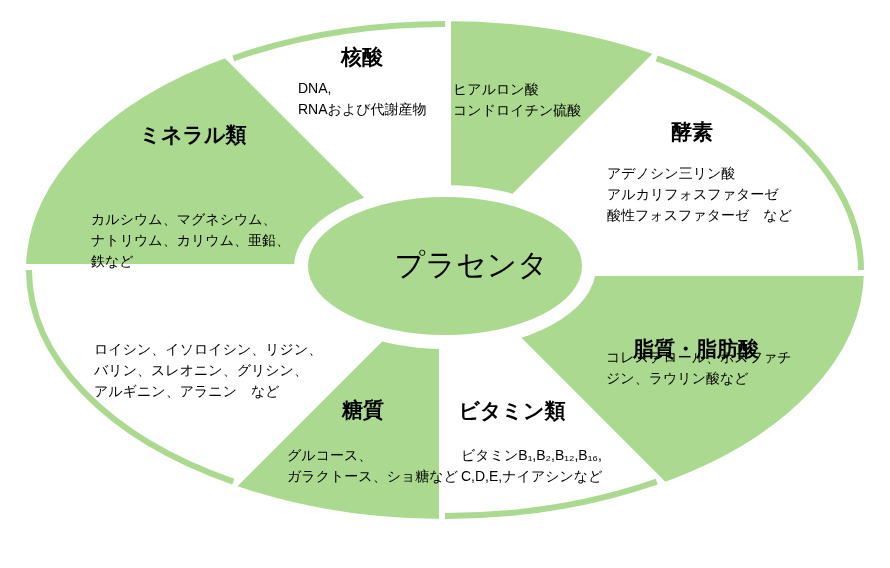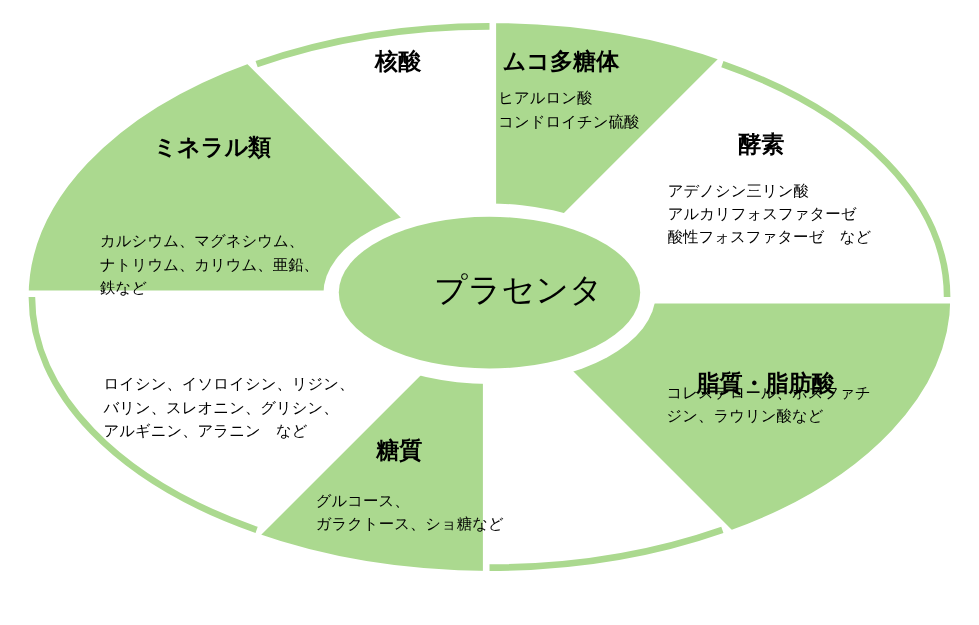--- a/index.html
+++ b/index.html
@@ -91,33 +91,37 @@
       <path d="M233.3 481.7 A416 246 0 0 1 29 270" stroke="#abd98f"></path>
     </g>
 
     <ellipse cx="445" cy="267" rx="151" ry="82" fill="#ffffff"></ellipse>
     <ellipse cx="445" cy="266" rx="137" ry="69" fill="#abd98f"></ellipse>
   </svg>
 
   <div class="center-label">プラセンタ</div>
 
   <div class="seg-title t-nucleic">核酸</div>
-  <div class="seg-title t-muco">ムコ多糖体</div>
   <div class="seg-title t-enzyme">酵素</div>
   <div class="seg-title t-lipid">脂質・脂肪酸</div>
+  <div class="seg-title t-vitamin">ビタミン類</div>
   <div class="seg-title t-sugar">糖質</div>
   <div class="seg-title t-mineral">ミネラル類</div>
 
+  <div class="seg-body b-nucleic">DNA,
+RNAおよび代謝産物</div>
   <div class="seg-body b-muco">ヒアルロン酸
 コンドロイチン硫酸</div>
   <div class="seg-body b-enzyme">アデノシン三リン酸
 アルカリフォスファターゼ
 酸性フォスファターゼ　など</div>
   <div class="seg-body b-lipid">コレステロール、ホスファチ
 ジン、ラウリン酸など</div>
+  <div class="seg-body b-vitamin">ビタミンB₁,B₂,B₁₂,B₁₆,
+C,D,E,ナイアシンなど</div>
   <div class="seg-body b-sugar">グルコース、
 ガラクトース、ショ糖など</div>
   <div class="seg-body b-amino">ロイシン、イソロイシン、リジン、
 バリン、スレオニン、グリシン、
 アルギニン、アラニン　など</div>
   <div class="seg-body b-mineral">カルシウム、マグネシウム、
 ナトリウム、カリウム、亜鉛、
 鉄など</div>
 
 </div>

